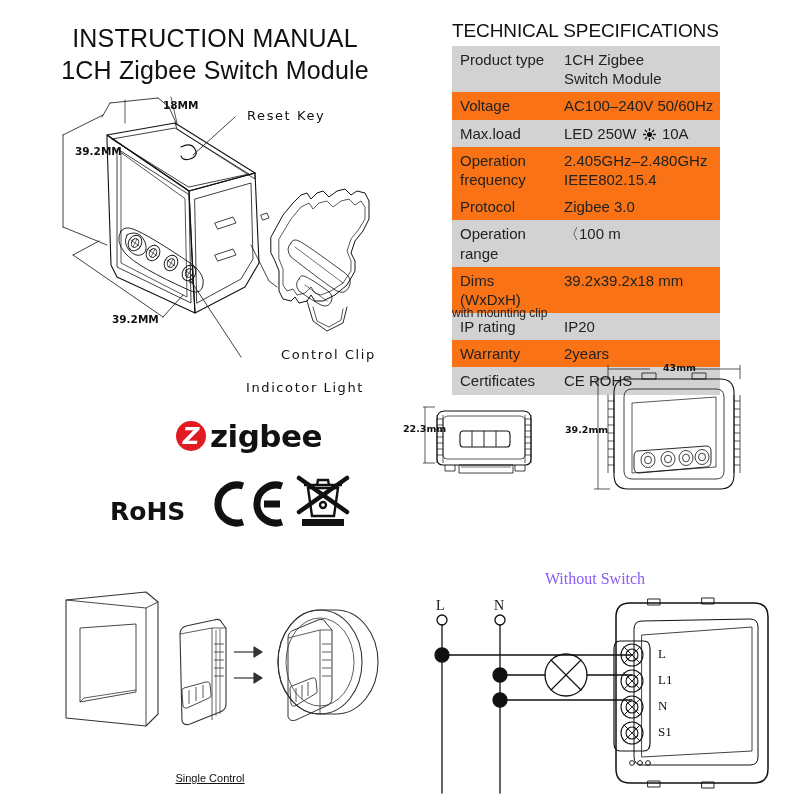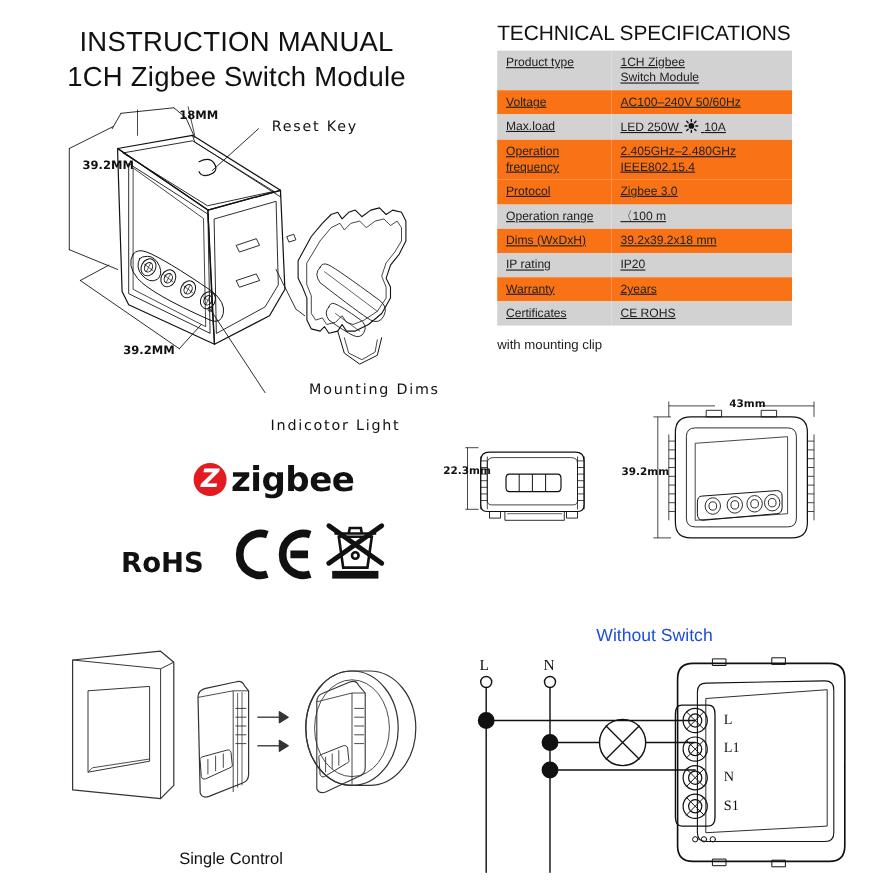--- a/index.html
+++ b/index.html
@@ -37,22 +37,21 @@
   #spec-title {
     left: 452px; top: 20px;
     font-size: 19px;
     color: #111;
     letter-spacing: -0.1px;
   }
   #spec-table {
     left: 452px; top: 46px;
     width: 268px;
     border-collapse: collapse;
-    font-size: 11px;
-    text-decoration: underline;
+    font-size: 15px;
   }
   #spec-table td {
     padding: 4px 0 4px 8px;
     vertical-align: top;
     line-height: 1.28;
     color: #222;
   }
   #spec-table td.k { width: 96px; }
   #spec-table tr.odd  { background: #d2d2d2; }
   #spec-table tr.even { background: #f97316; }
@@ -123,28 +122,30 @@
     font-weight: bold;
     color: #111;
   }
   #ce-mark { left: 212px; top: 480px; }
   #weee-mark { left: 292px; top: 472px; }
 
   
   #single-control-caption {
     left: 100px; top: 772px; width: 220px;
     text-align: center;
-    font-size: 15px;
-    color: #111;
+    font-size: 11px;
+    color: #111;
+    text-decoration: underline;
   }
   #without-switch-caption {
     left: 480px; top: 570px; width: 230px;
     text-align: center;
     font-size: 16px;
-    color: #1d4ed8;
+    color: #8b5cf6;
+    font-family: Liberation Serif, serif;
   }
   .wire-label {
     font-family: "Liberation Serif", serif;
     font-size: 14px;
     color: #111;
   }
   .term-label {
     font-family: "Liberation Serif", serif;
     font-size: 13px;
     color: #111;
@@ -242,21 +243,21 @@
       <circle cx="136" cy="186" r="2" stroke-width="0.8"></circle>
     </g>
   </svg>
 </div>
 
 <div class="abs hand" style="left:163px; top:99px; font-size:10.5px; font-weight:bold; letter-spacing:0;">18MM</div>
 <div class="abs dimlabel" style="left:75px; top:145px;">39.2MM</div>
 <div class="abs dimlabel" style="left:112px; top:313px;">39.2MM</div>
 
 <div class="abs hand" style="left:247px; top:108px;">Reset Key</div>
-<div class="abs hand" style="left:281px; top:347px;">Mounting Dims</div>
+<div class="abs hand" style="left:281px; top:347px;">Control Clip</div>
 <div class="abs hand" style="left:246px; top:380px;">Indicotor Light</div>
 
 <div class="abs" id="spec-title">TECHNICAL SPECIFICATIONS</div>
 
 <table class="abs" id="spec-table">
   <tbody>
     <tr class="odd">
       <td class="k">Product type</td>
       <td class="v" style="white-space:pre-line">1CH Zigbee
 Switch Module</td>

